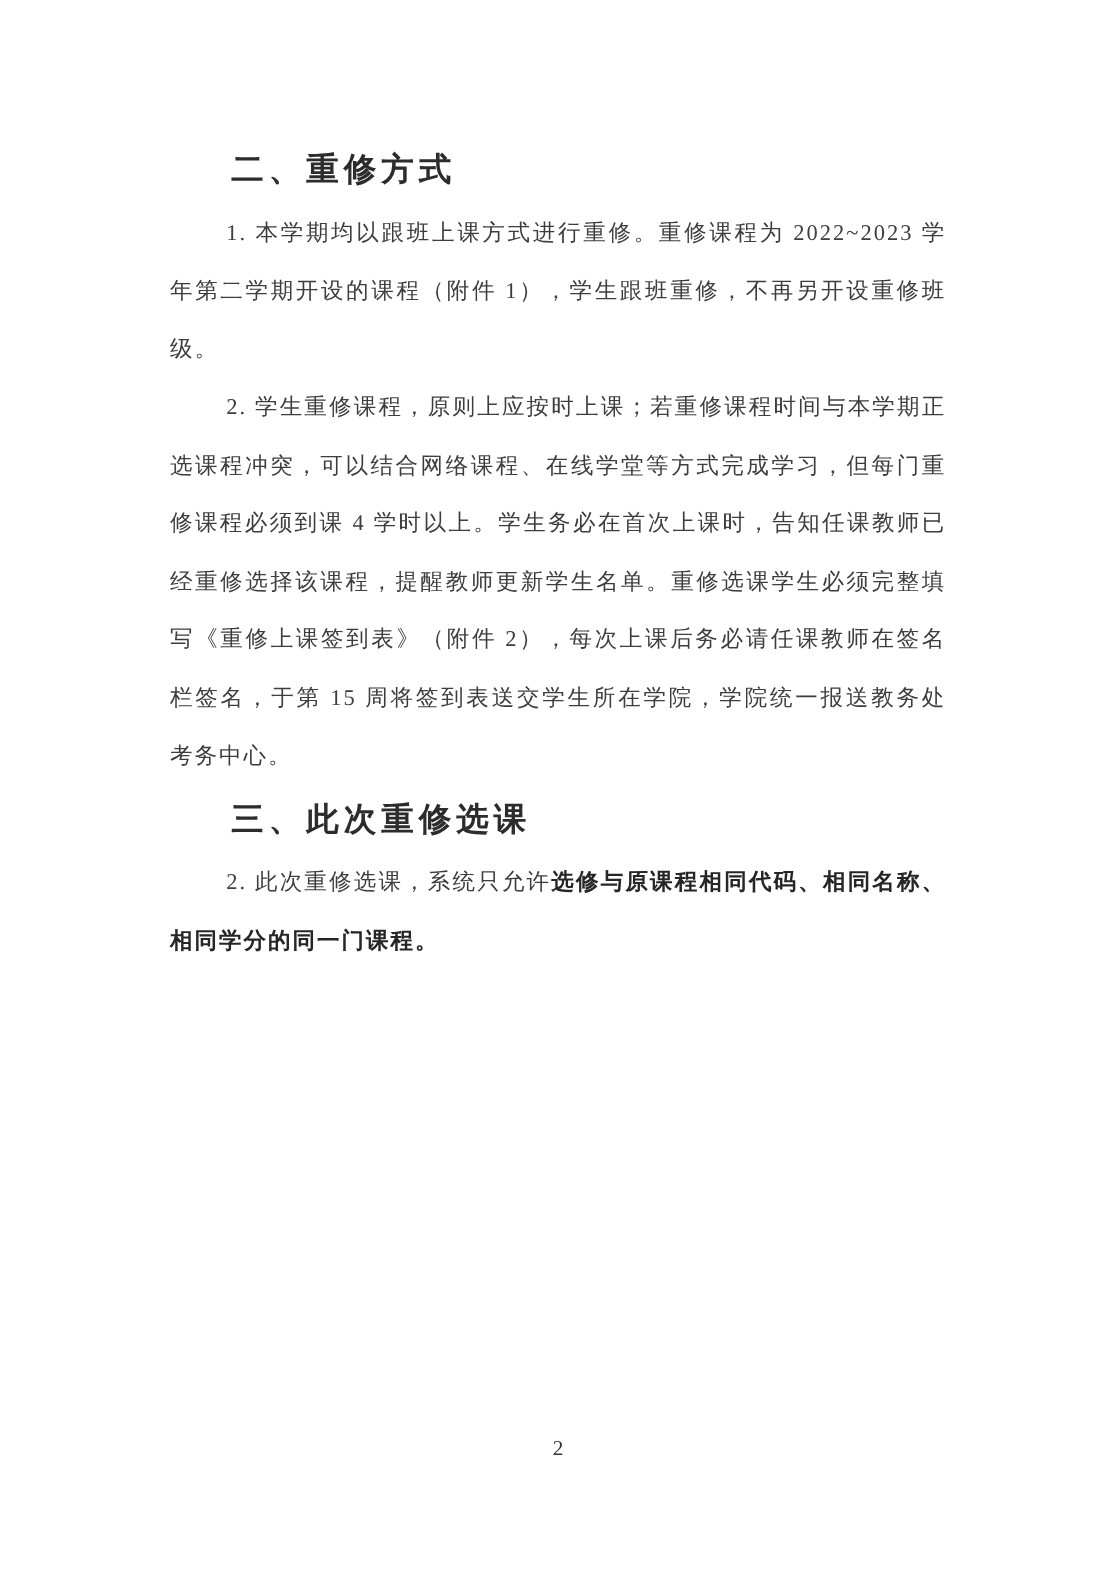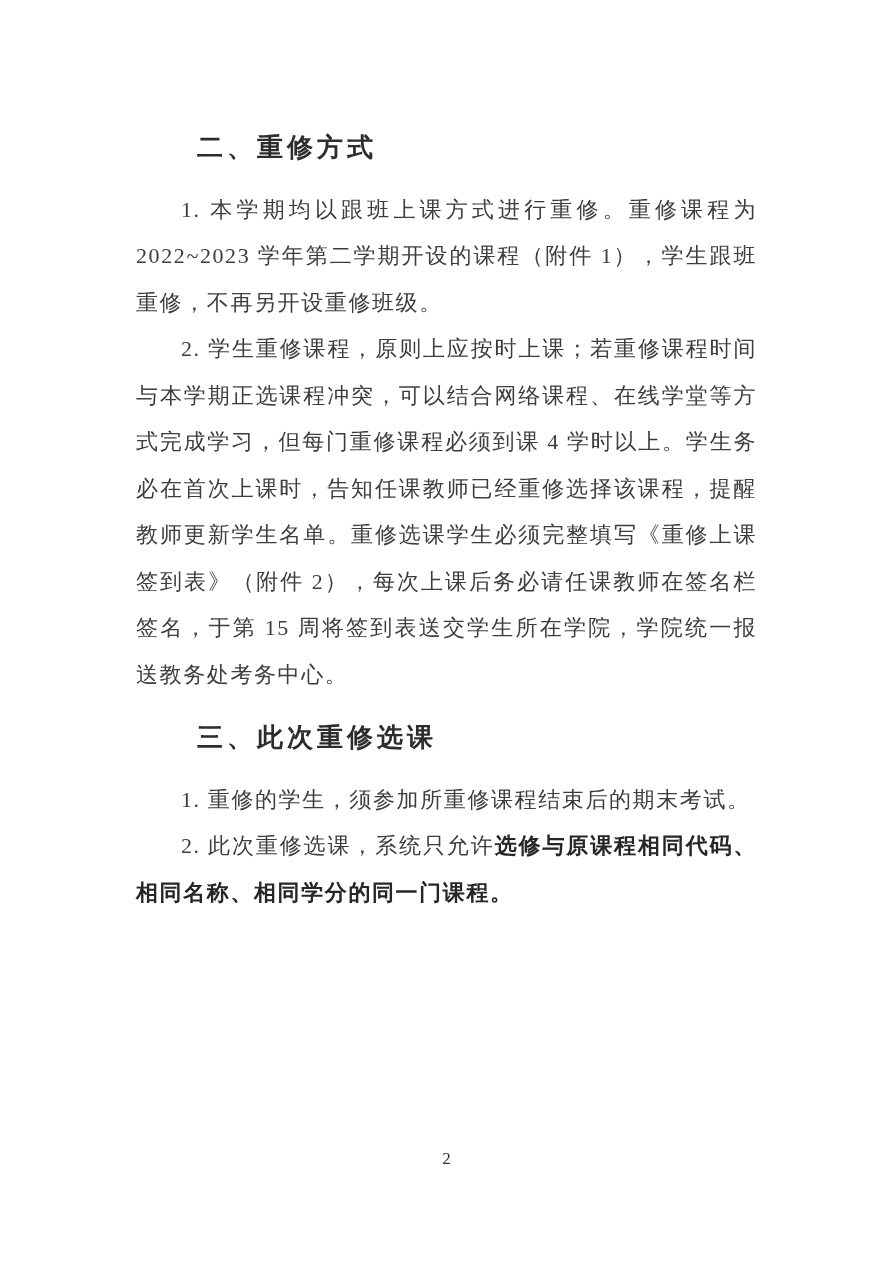--- a/index.html
+++ b/index.html
@@ -15,34 +15,34 @@
     overflow: hidden;
     font-family: "Liberation Serif", "DejaVu Serif", serif;
   }
   .content {
     position: absolute;
     left: 136px;
     top: 108px;
     width: 621px;
   }
   .heading {
-    margin: 16px;
+    margin: 4px;
     font-family: "Liberation Sans", "DejaVu Sans", sans-serif;
     font-weight: 700;
     font-size: 26px;
     line-height: 46.5px;
     letter-spacing: 4px;
     color: #2c2c2c;
     text-indent: 45px;
     text-align: left;
   }
   .para {
     margin: 0;
     font-family: "Liberation Serif", "DejaVu Serif", serif;
-    font-size: 22px;
+    font-size: 18px;
     line-height: 46.5px;
     letter-spacing: 1.6px;
     color: #3d3d3d;
     text-indent: 45px;
     text-align: justify;
     text-justify: inter-ideograph;
   }
   .para b {
     font-weight: 700;
     color: #262626;
@@ -66,21 +66,20 @@
 
     <h2 class="heading">二、重修方式</h2>
 
     <p class="para">1. 本学期均以跟班上课方式进行重修。重修课程为 2022~2023 学年第二学期开设的课程（附件 1），学生跟班重修，不再另开设重修班级。</p>
 
     <p class="para">2. 学生重修课程，原则上应按时上课；若重修课程时间与本学期正选课程冲突，可以结合网络课程、在线学堂等方式完成学习，但每门重修课程必须到课 4 学时以上。学生务必在首次上课时，告知任课教师已经重修选择该课程，提醒教师更新学生名单。重修选课学生必须完整填写《重修上课签到表》（附件 2），每次上课后务必请任课教师在签名栏签名，于第 15 周将签到表送交学生所在学院，学院统一报送教务处考务中心。</p>
 
 
     <h2 class="heading">三、此次重修选课</h2>
 
-    <p class="para">1. 重修的学生，须参加所重修课程结束后的期末考试。</p>
 
 
 
     <p class="para"><span>2. 此次重修选课，系统只允许</span><b>选修与原课程相同代码、相同名称、相同学分的同一门课程。</b></p>
 
   </div>
 
   <div class="page-number">2</div>
 </div>
 

